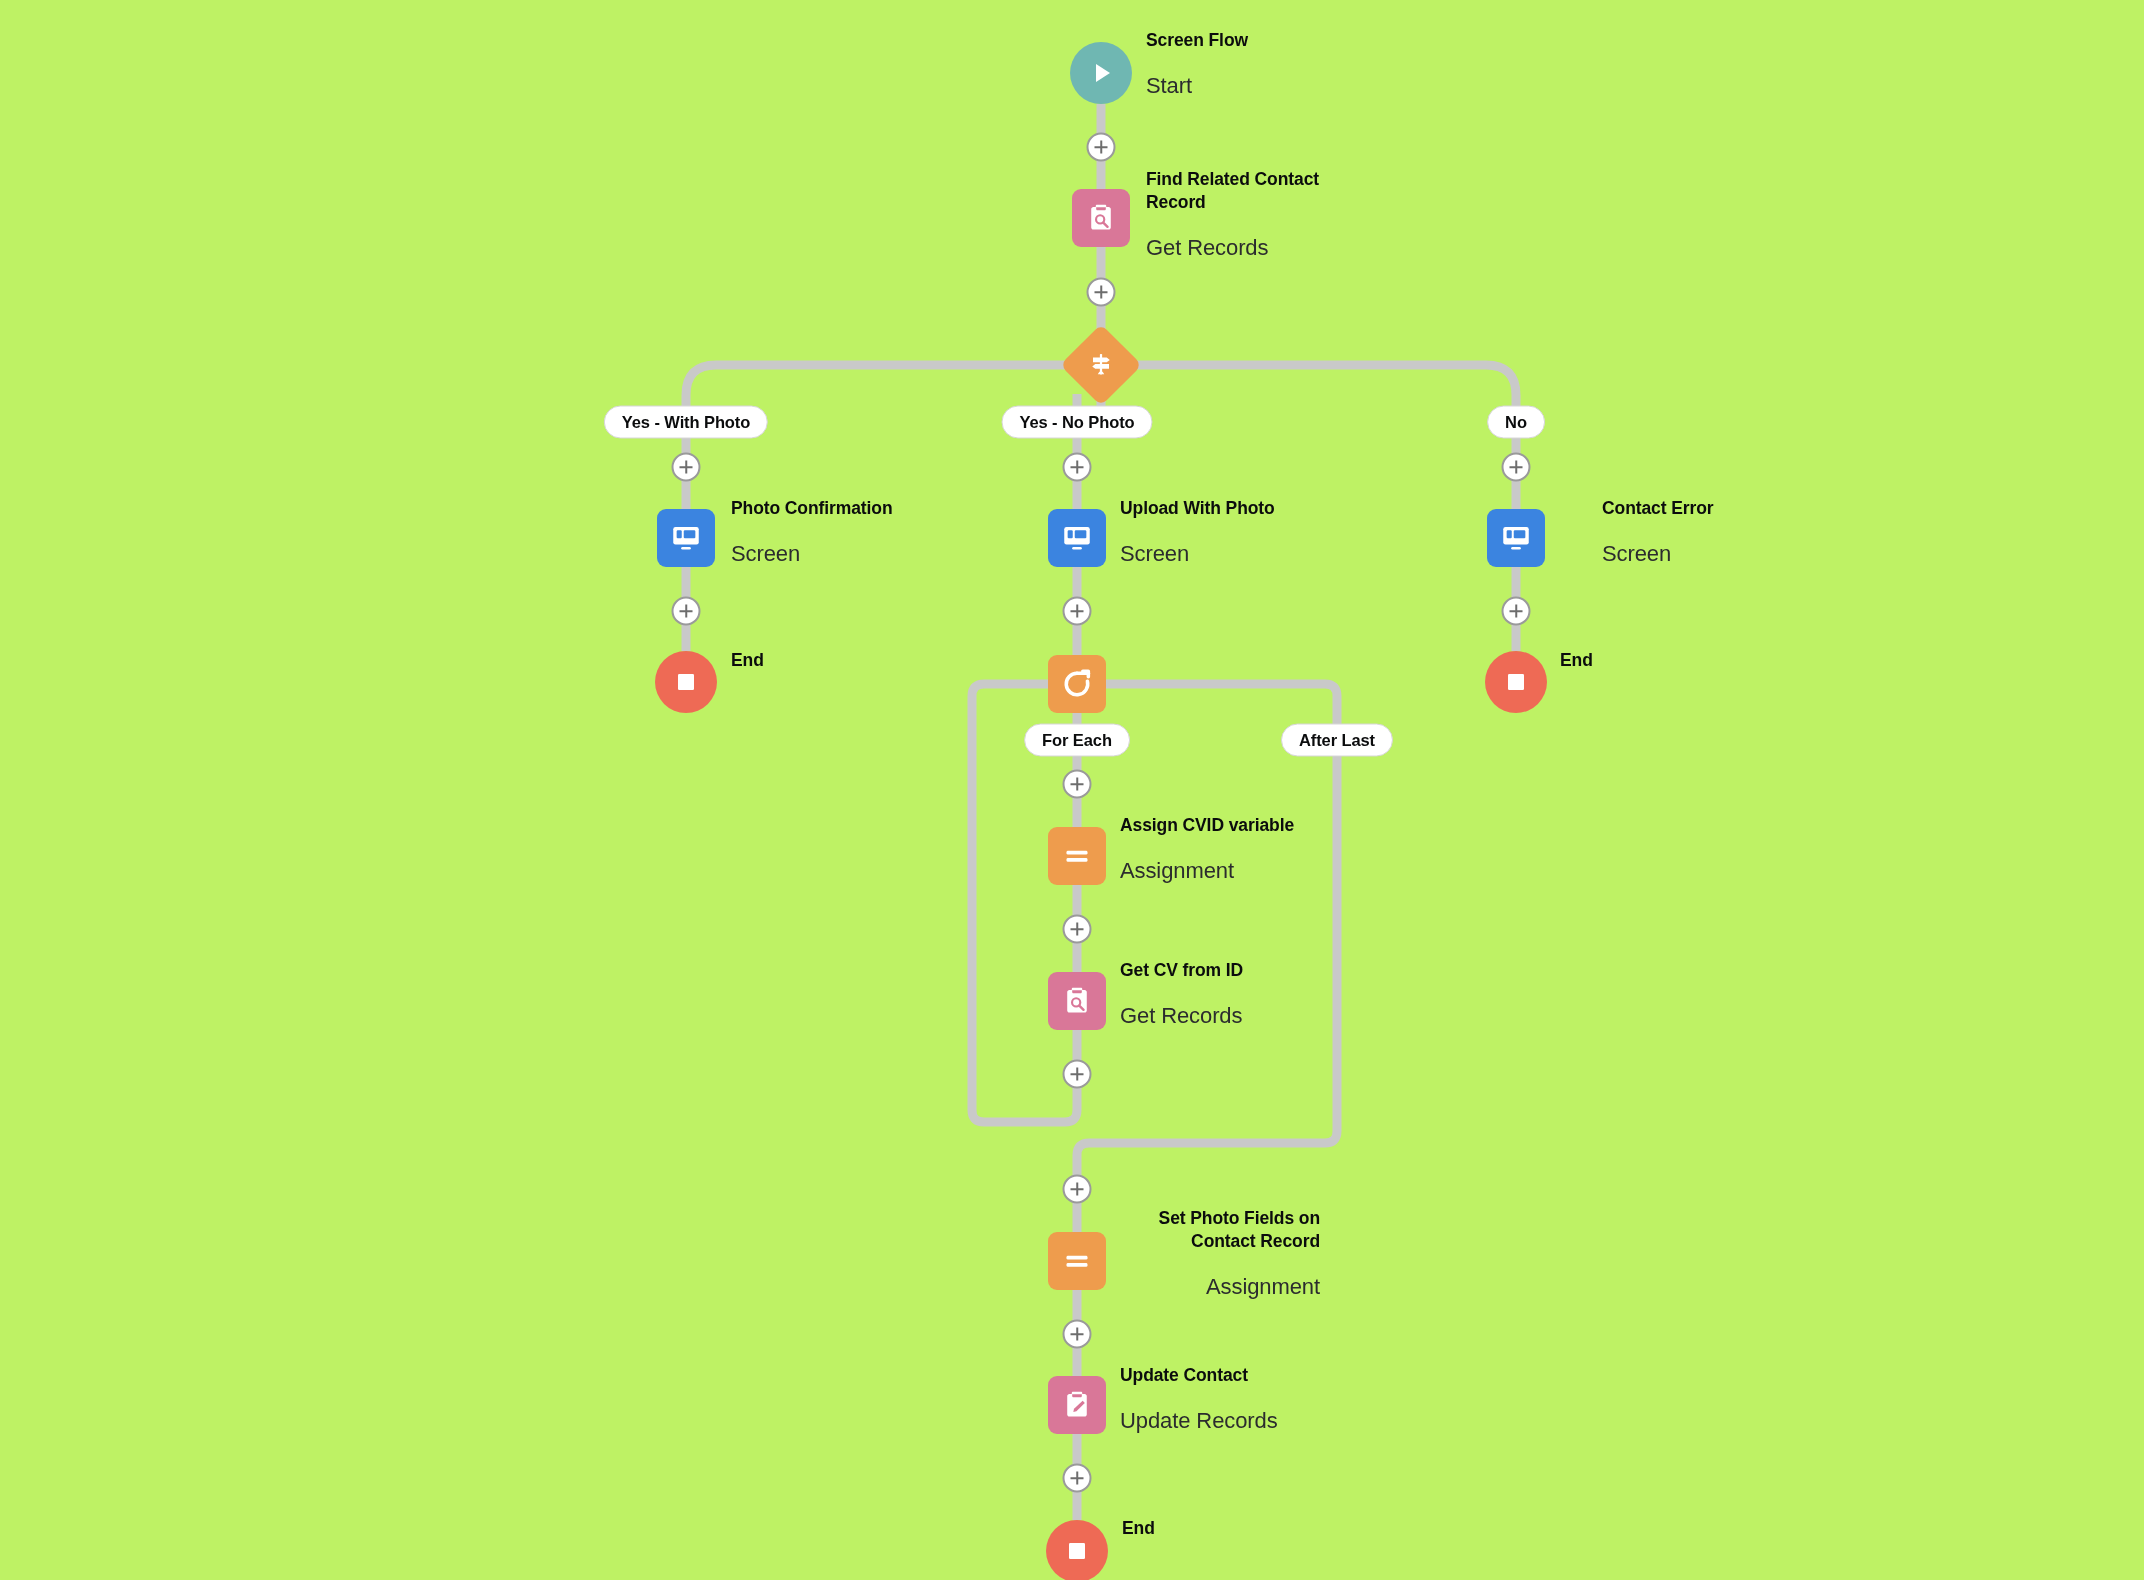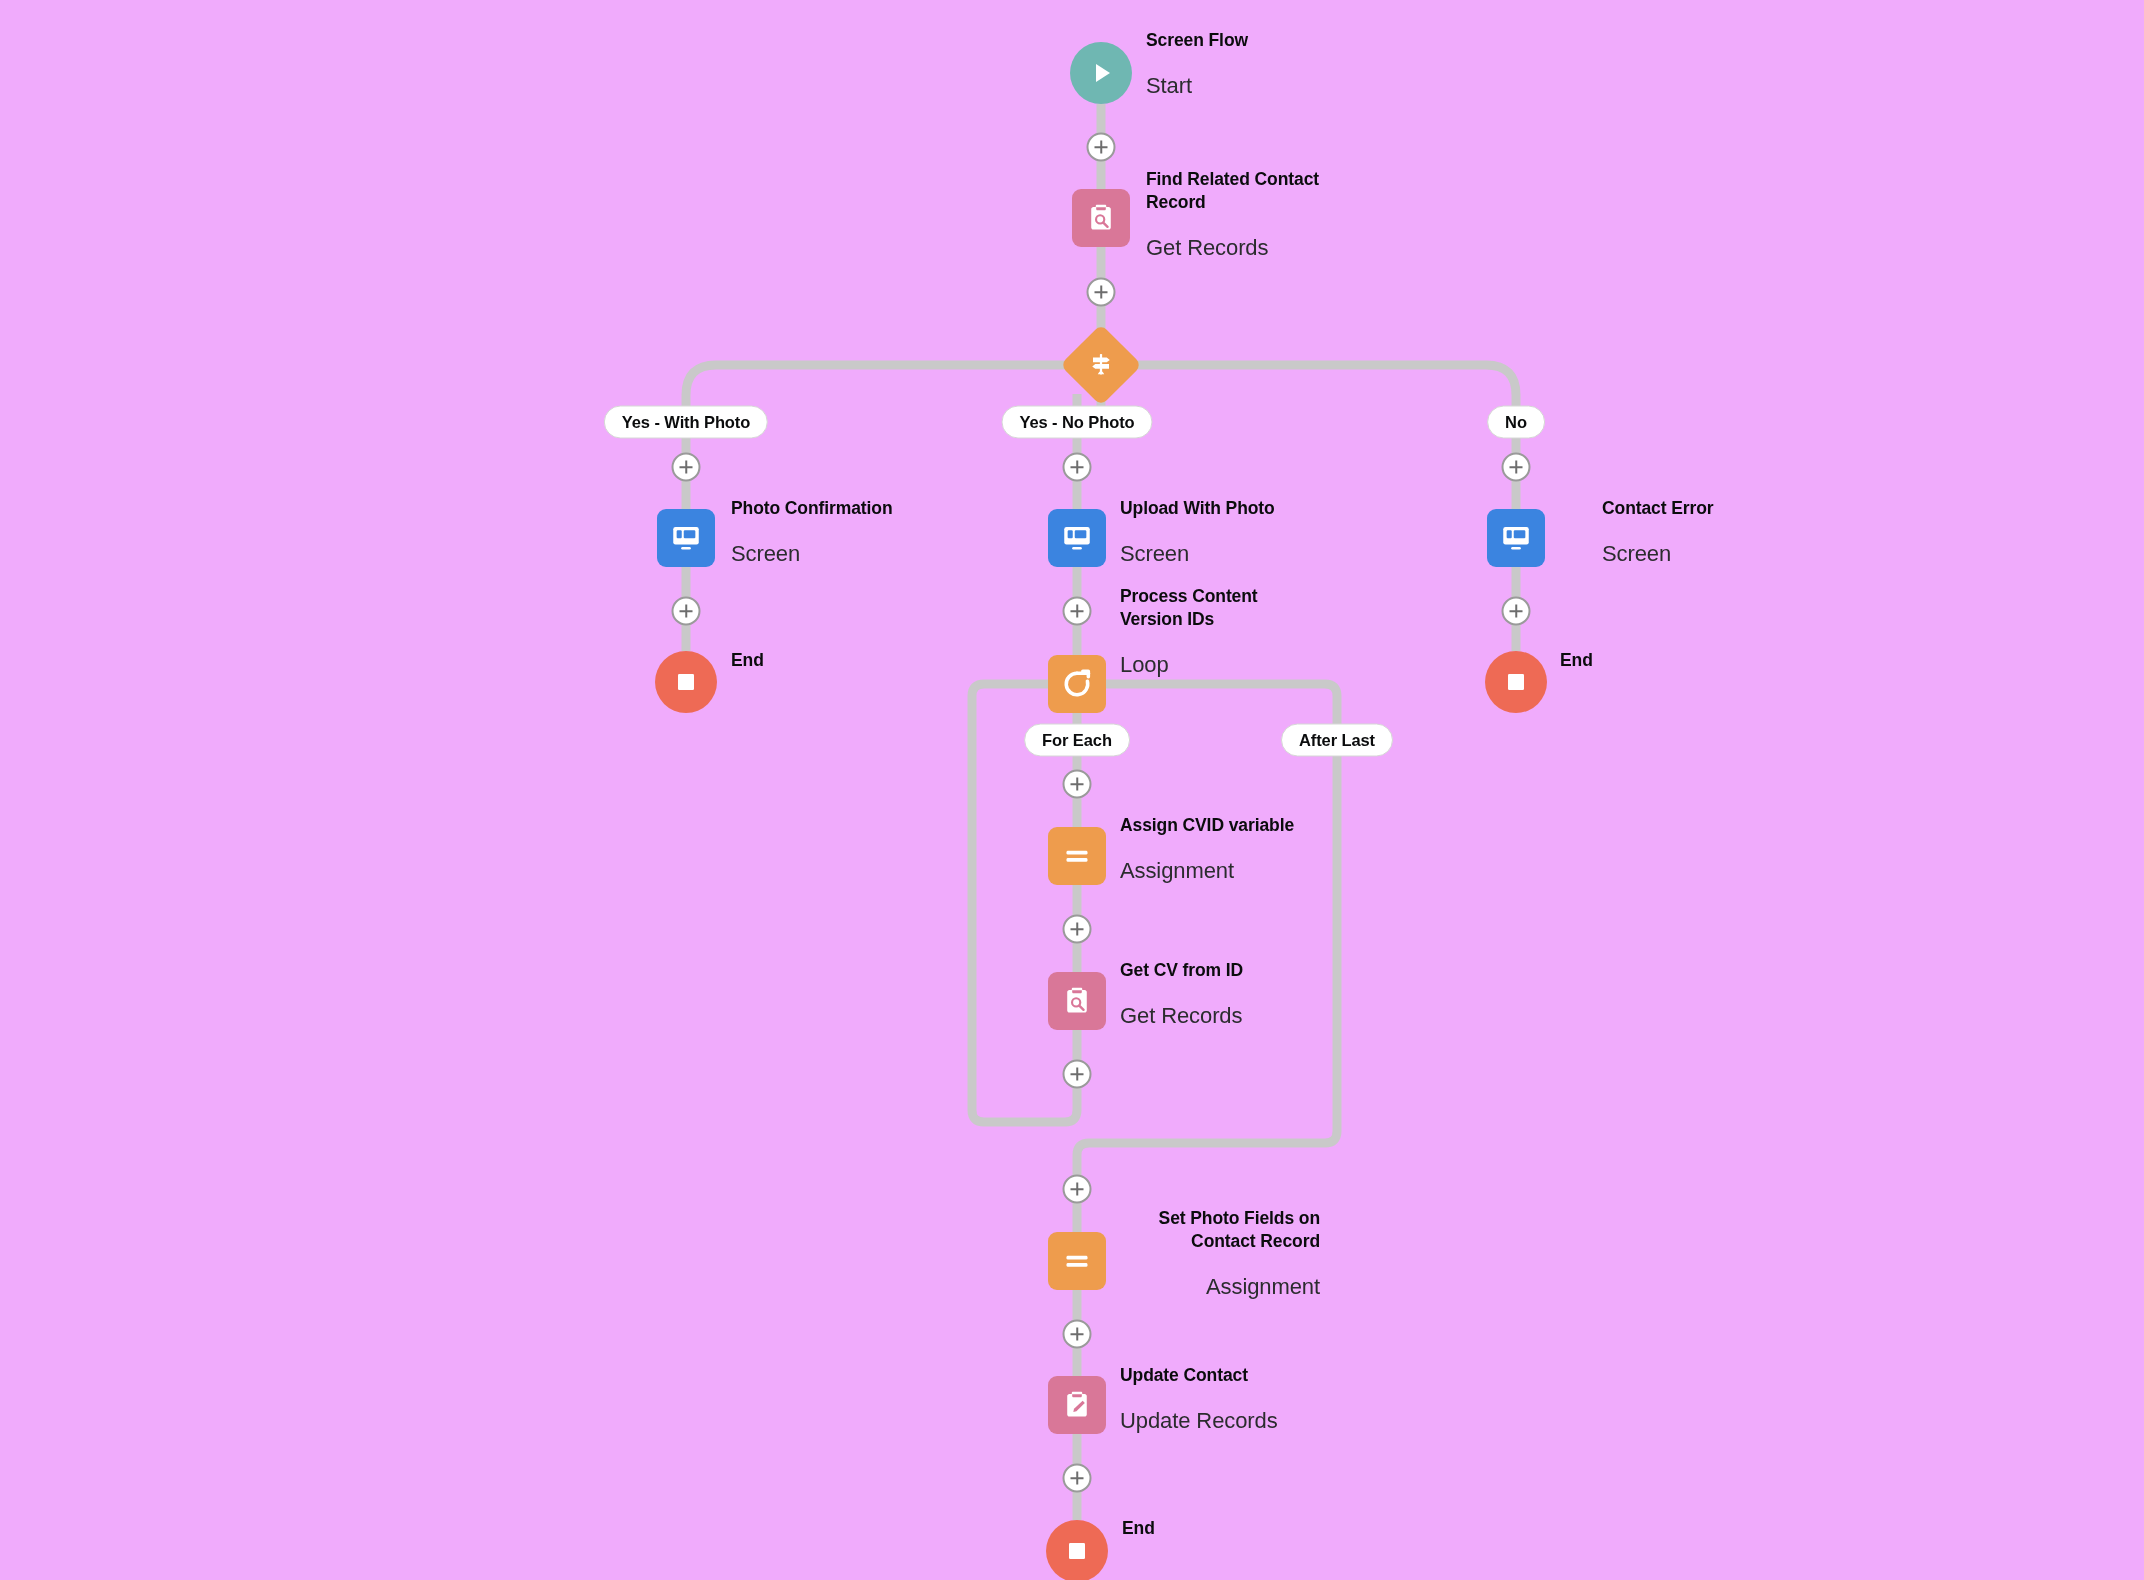--- a/index.html
+++ b/index.html
@@ -8,21 +8,21 @@
     background: #ffffff;
   }
   body {
     font-family: "Liberation Sans", sans-serif;
     -webkit-font-smoothing: antialiased;
   }
   #canvas {
     position: relative;
     width: 2144px;
     height: 1580px;
-    background: #f0abfc;
+    background: #bef264;
     overflow: hidden;
   }
   #wires {
     position: absolute;
     left: 0;
     top: 0;
     width: 2144px;
     height: 1580px;
     pointer-events: none;
   }
@@ -278,24 +278,20 @@
   <div class="node" style="left:1077px; top:684px;">
     <div class="sq" style="background:#EE9C4D;">
       <span>
         <svg class="glyph" width="34" height="34" viewBox="0 0 24 24">
           <path d="M12 4.4a7.6 7.6 0 1 0 7.35 5.7" fill="none" stroke="#ffffff" stroke-width="2.5" stroke-linecap="round"></path>
           <path d="M16.1 3.0 h3.9 v3.9" fill="none" stroke="#ffffff" stroke-width="2.5" stroke-linecap="round" stroke-linejoin="round"></path>
           <path d="M12 4.4 h8.0" fill="none" stroke="#ffffff" stroke-width="2.5" stroke-linecap="round"></path>
         </svg>
       </span>
     </div>
-  </div>
-  <div class="label" style="left:1120px; top:632px; width:190px;">
-    <div class="t">Process Content Version IDs</div>
-    <div class="s">Loop</div>
   </div>
 
   <div class="node" style="left:1077px; top:856px;">
     <div class="sq" style="background:#EE9C4D;">
       <span>
         <svg class="glyph" width="34" height="34" viewBox="0 0 24 24">
           <rect x="4.6" y="8.3" width="14.8" height="2.7" rx="1.0" fill="#ffffff"></rect>
           <rect x="4.6" y="13.4" width="14.8" height="2.7" rx="1.0" fill="#ffffff"></rect>
         </svg>
       </span>

